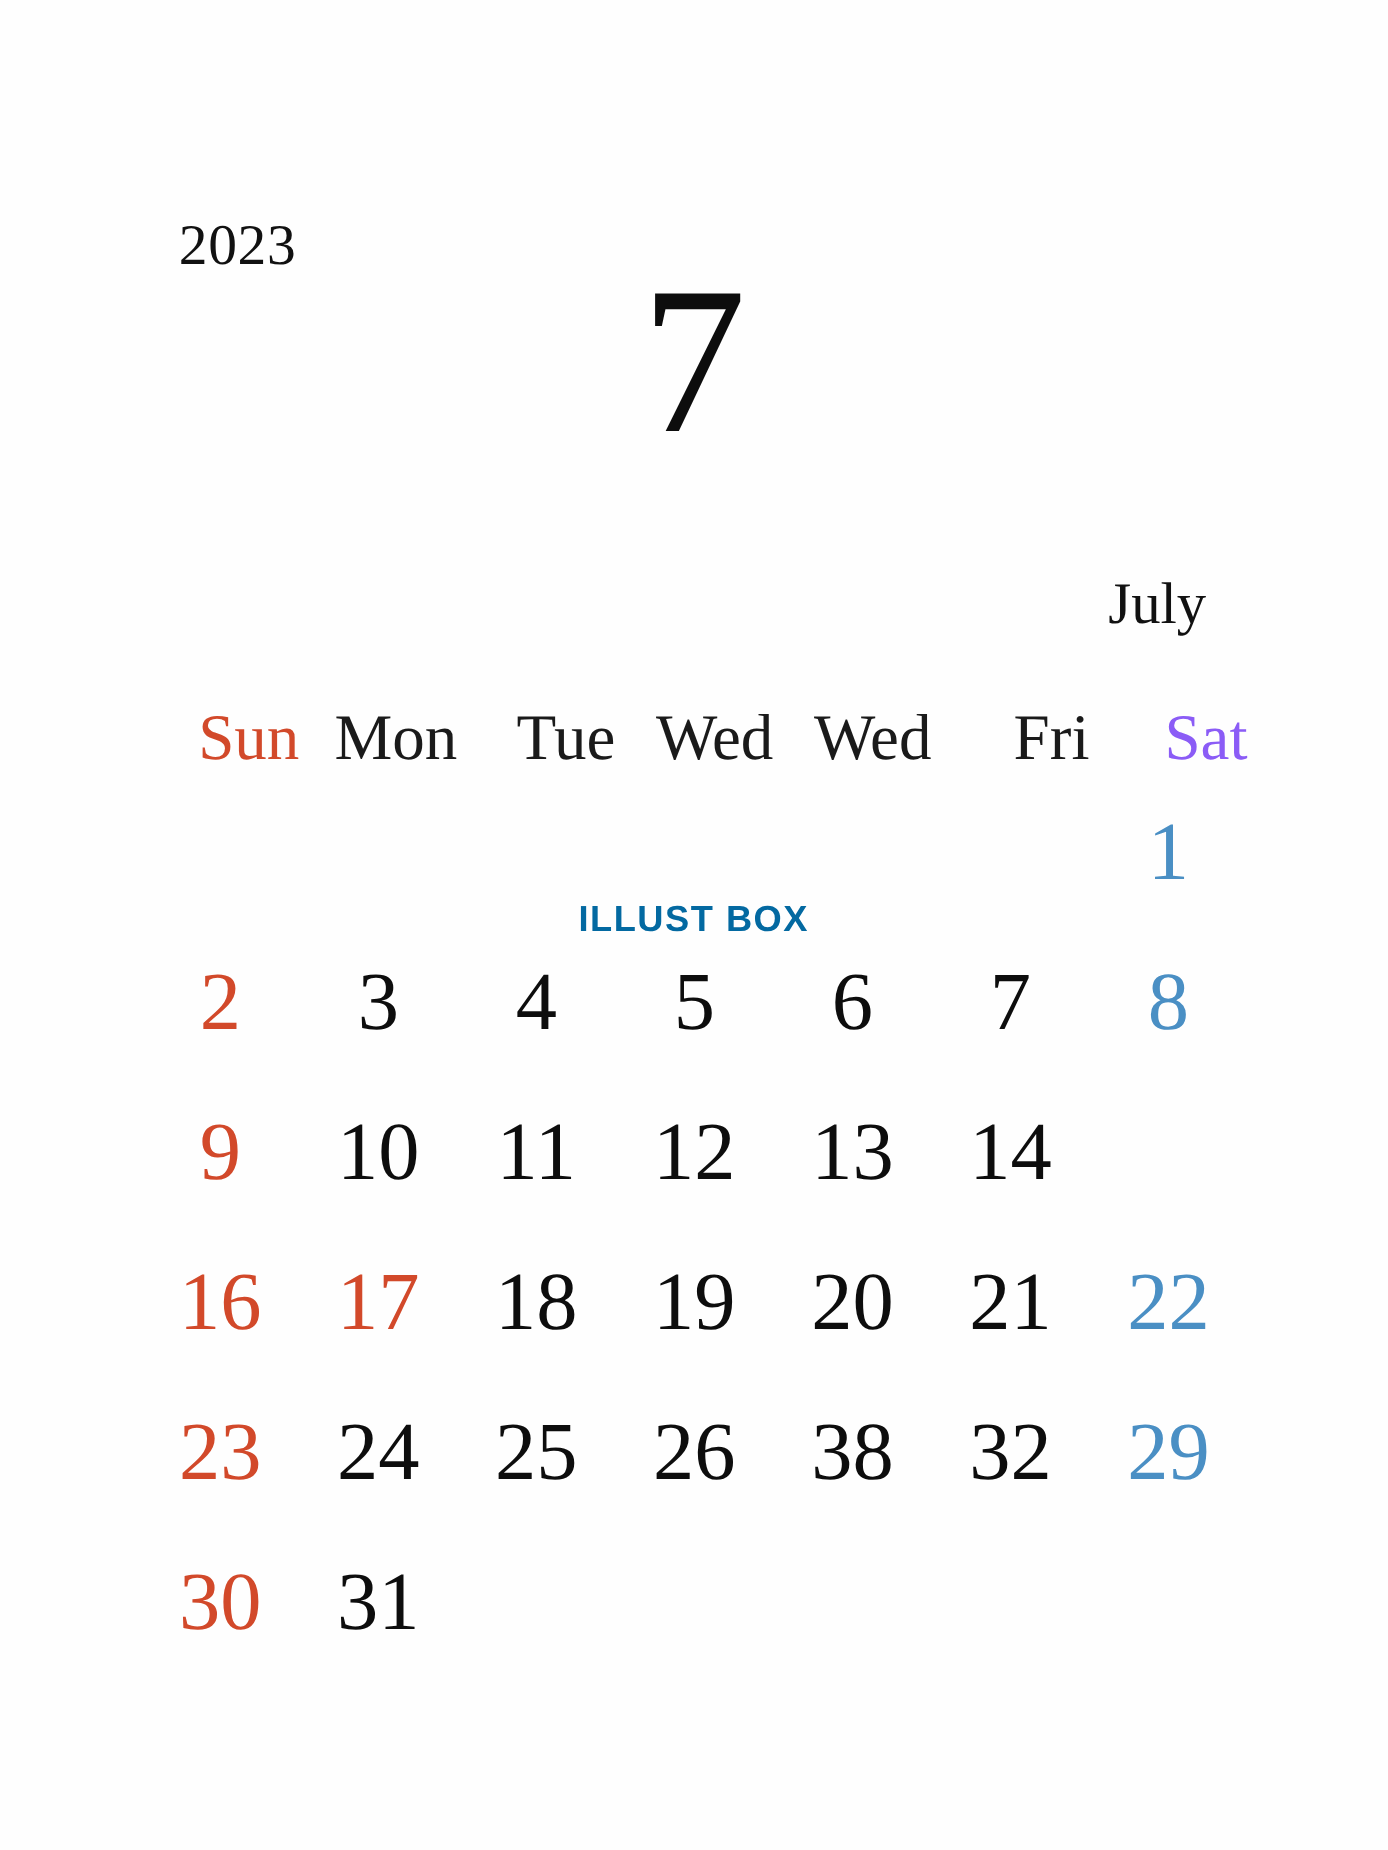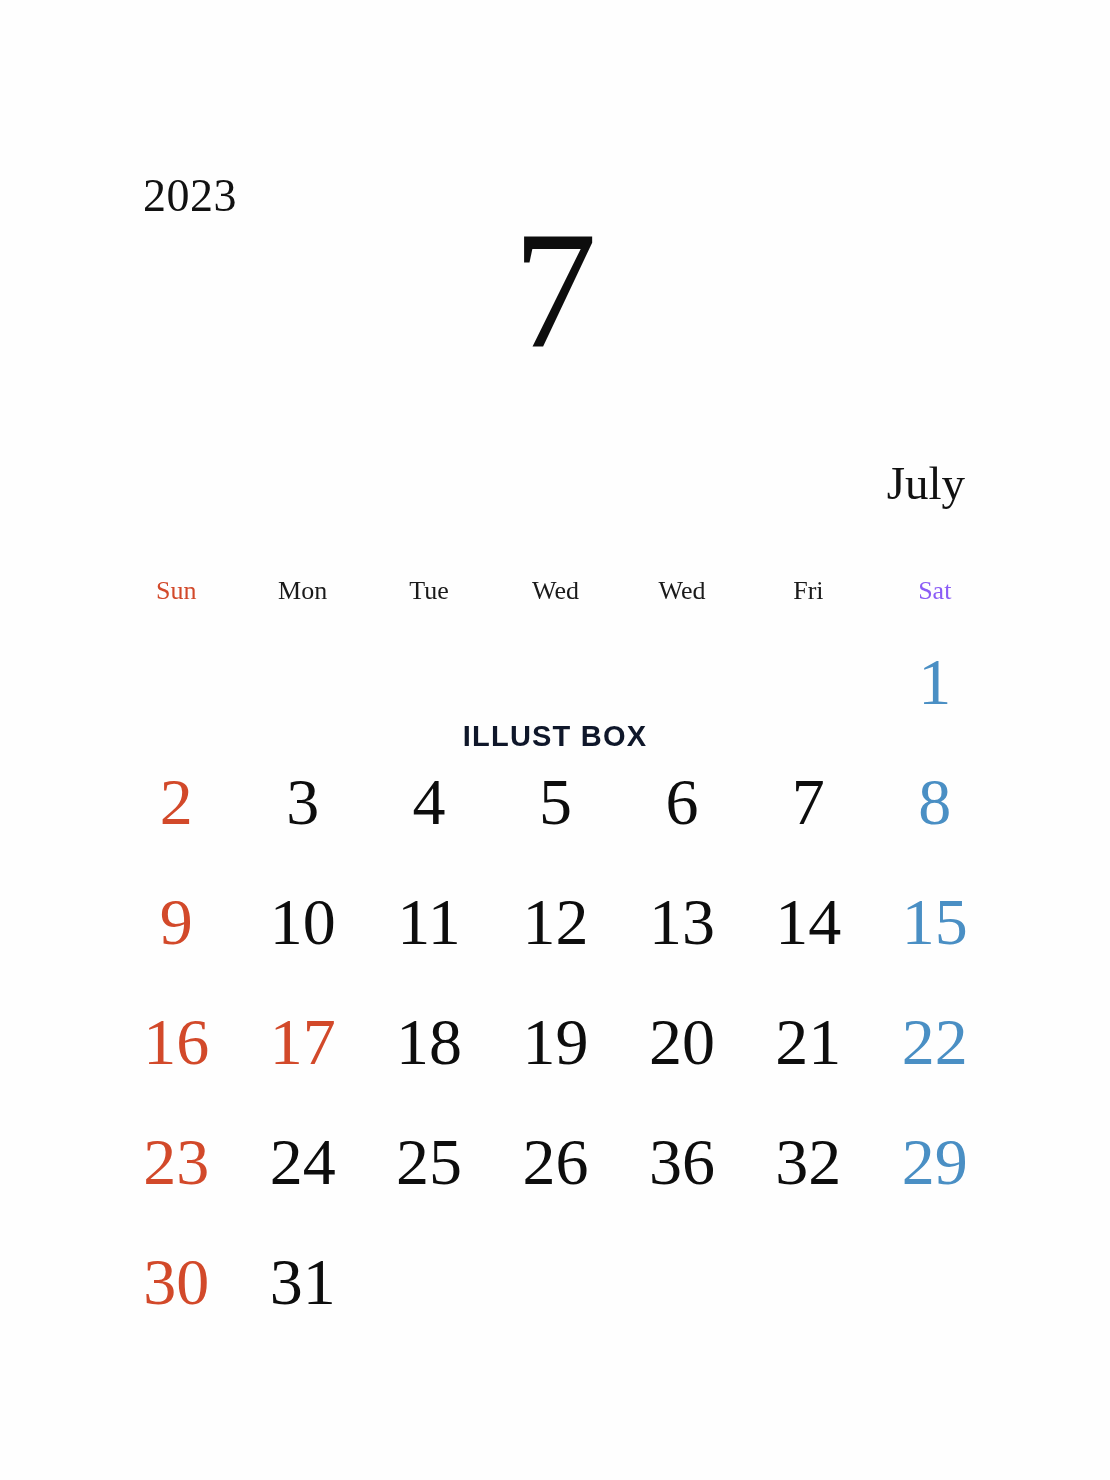--- a/index.html
+++ b/index.html
@@ -56,43 +56,43 @@
   .watermark {
     position: absolute;
     left: 0;
     right: 0;
     top: 720px;
     text-align: center;
     font-family: "Liberation Sans", "DejaVu Sans", sans-serif;
     font-weight: bold;
     font-size: 29px;
     letter-spacing: 1.2px;
-    color: #0f172a;
+    color: #0369a1;
     z-index: 5;
     pointer-events: none;
     user-select: none;
   }
 
   
   .calendar {
     position: absolute;
     left: 113px;
     top: 560px;
     width: 885px;
   }
   .week-row {
     display: grid;
     grid-template-columns: repeat(7, 1fr);
   }
   .dow-row {
     height: 62px;
   }
   .dow {
-    text-align: center;
-    font-size: 26px;
+    text-align: right;
+    font-size: 52px;
     line-height: 62px;
     color: #1a1a1a;
   }
   .dow.sun  { color: #d2492a; }
   .dow.sat  { color: #8b5cf6; }
 
   .date-row {
     height: 120px;
   }
   .cell {
@@ -148,37 +148,36 @@
           <div class="cell">7</div>
           <div class="cell blue">8</div>
         </div>
         <div class="week-row date-row">
           <div class="cell red">9</div>
           <div class="cell">10</div>
           <div class="cell">11</div>
           <div class="cell">12</div>
           <div class="cell">13</div>
           <div class="cell">14</div>
-          <div class="cell blue">15</div>
         </div>
         <div class="week-row date-row">
           <div class="cell red">16</div>
           <div class="cell red">17</div>
           <div class="cell">18</div>
           <div class="cell">19</div>
           <div class="cell">20</div>
           <div class="cell">21</div>
           <div class="cell blue">22</div>
         </div>
         <div class="week-row date-row">
           <div class="cell red">23</div>
           <div class="cell">24</div>
           <div class="cell">25</div>
           <div class="cell">26</div>
-          <div class="cell">36</div>
+          <div class="cell">38</div>
           <div class="cell">32</div>
           <div class="cell blue">29</div>
         </div>
         <div class="week-row date-row">
           <div class="cell red">30</div>
           <div class="cell">31</div>
           <div class="cell empty"></div>
           <div class="cell empty"></div>
           <div class="cell empty"></div>
           <div class="cell empty"></div>

